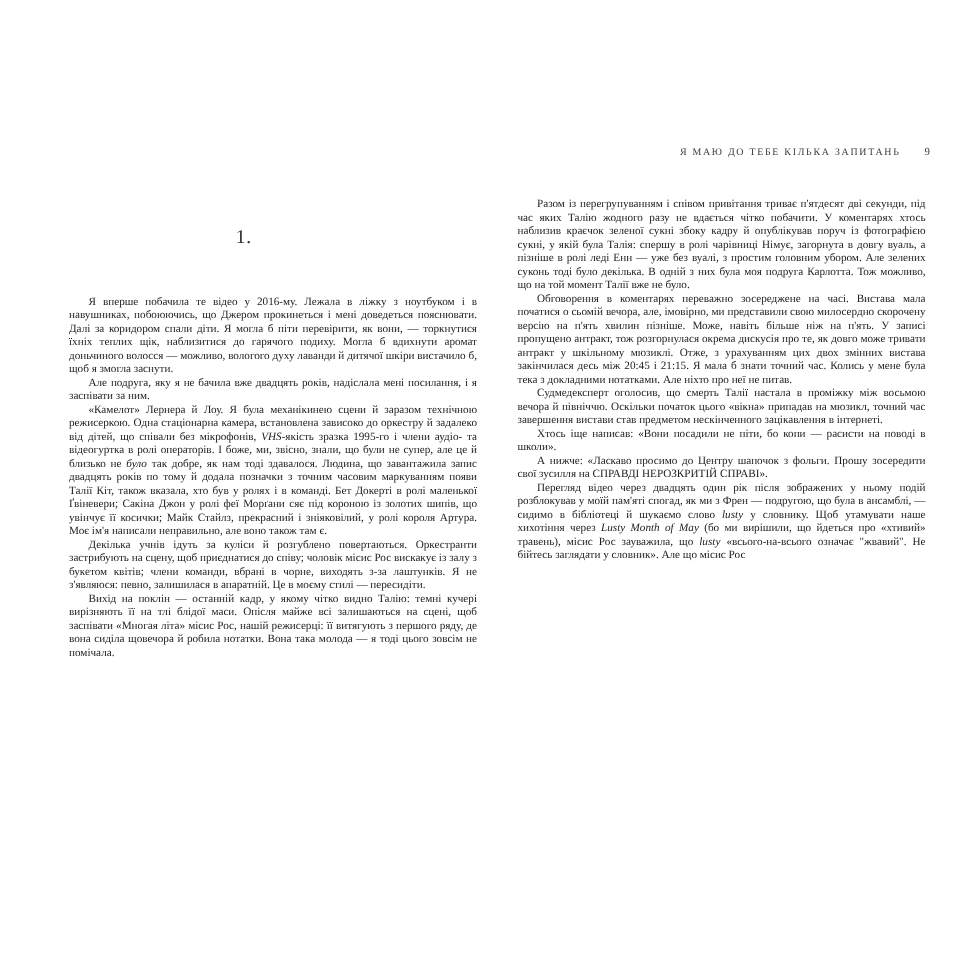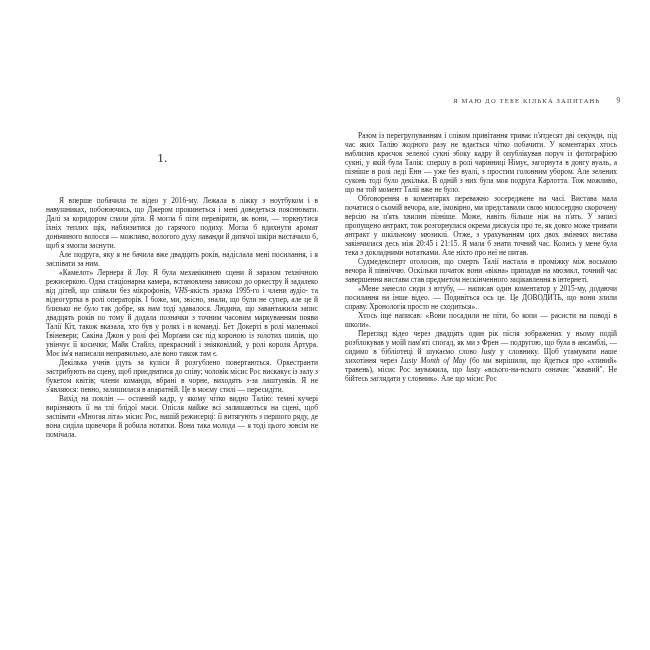--- a/index.html
+++ b/index.html
@@ -122,20 +122,20 @@
 
   <div class="page page-right">
     <div class="running-head">
       <span class="rh-title">Я МАЮ ДО ТЕБЕ КІЛЬКА ЗАПИТАНЬ</span>
       <span class="rh-folio">9</span>
     </div>
 
     <div class="textblock textblock-right">
       <p>Разом із перегрупуванням і співом привітання триває п'ятдесят дві секунди, під час яких Талію жодного разу не вдається чітко побачити. У коментарях хтось наблизив краєчок зеленої сукні збоку кадру й опублікував поруч із фотографією сукні, у якій була Талія: спершу в ролі чарівниці Німує, загорнута в довгу вуаль, а пізніше в ролі леді Енн — уже без вуалі, з простим головним убором. Але зелених суконь тоді було декілька. В одній з них була моя подруга Карлотта. Тож можливо, що на той момент Талії вже не було.</p>
       <p>Обговорення в коментарях переважно зосереджене на часі. Вистава мала початися о сьомій вечора, але, імовірно, ми представили свою милосердно скорочену версію на п'ять хвилин пізніше. Може, навіть більше ніж на п'ять. У записі пропущено антракт, тож розгорнулася окрема дискусія про те, як довго може тривати антракт у шкільному мюзиклі. Отже, з урахуванням цих двох змінних вистава закінчилася десь між 20:45 і 21:15. Я мала б знати точний час. Колись у мене була тека з докладними нотатками. Але ніхто про неї не питав.</p>
-      <p>Судмедексперт оголосив, що смерть Талії настала в проміжку між восьмою вечора й північчю. Оскільки початок вони «вікна» припадав на мюзикл, точний час завершення вистави став предметом нескінченного зацікавлення в інтернеті.</p>
-      <p>«Мене занесло сюди з ютубу, — написав один коментатор у 2015-му, додаючи посилання на інше відео. — Подивіться ось це. Це ДОВОДИТЬ, що вони злили справу. Хронологія просто не сходиться».</p>
+      <p>Судмедексперт оголосив, що смерть Талії настала в проміжку між восьмою вечора й північчю. Оскільки початок цього «вікна» припадав на мюзикл, точний час завершення вистави став предметом нескінченного зацікавлення в інтернеті.</p>
       <p>Хтось іще написав: «Вони посадили не піти, бо копи — расисти на поводі в школи».</p>
+      <p>А нижче: «Ласкаво просимо до Центру шапочок з фольги. Прошу зосередити свої зусилля на СПРАВДІ НЕРОЗКРИТІЙ СПРАВІ».</p>
       <p><span>Перегляд відео через двадцять один рік після зображених у ньому подій розблокував у моїй пам'яті спогад, як ми з Френ — подругою, що була в ансамблі, — сидимо в бібліотеці й шукаємо слово <i class="it">lusty</i> у словнику. Щоб утамувати наше хихотіння через <i class="it">Lusty Month of May</i> (бо ми вирішили, що йдеться про «хтивий» травень), місис Рос зауважила, що <i class="it">lusty</i> «всього-на-всього означає "жвавий". Не бійтесь заглядати у словник». Але що місис Рос</span></p>
     </div>
   </div>
 
 </div>
 
 </body></html>

